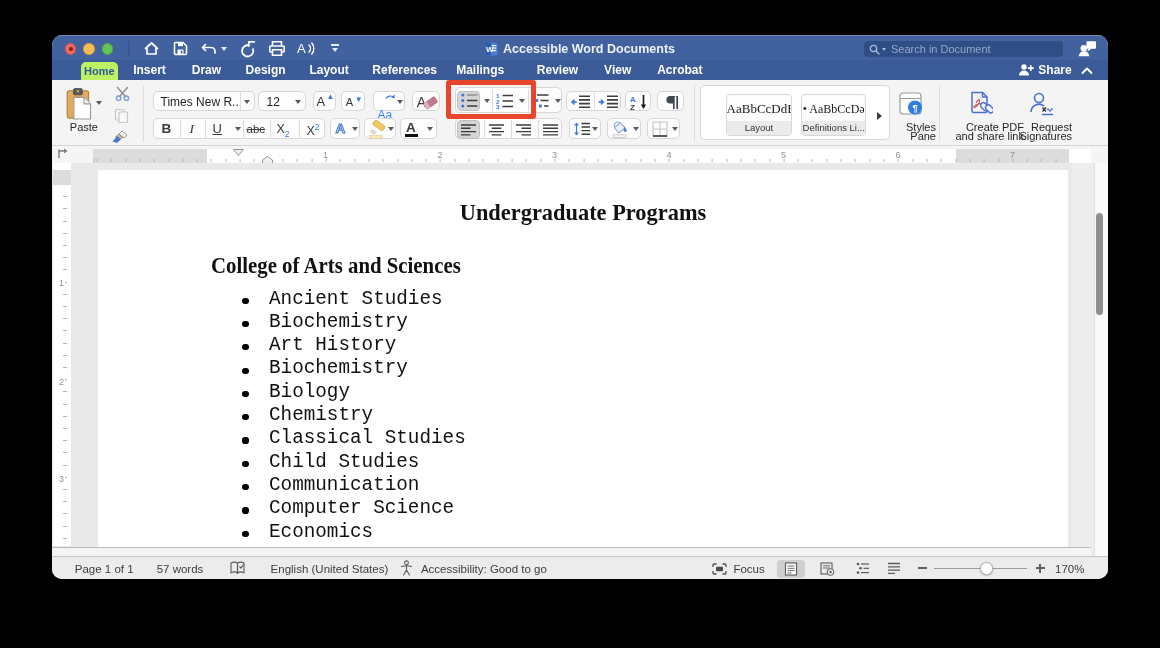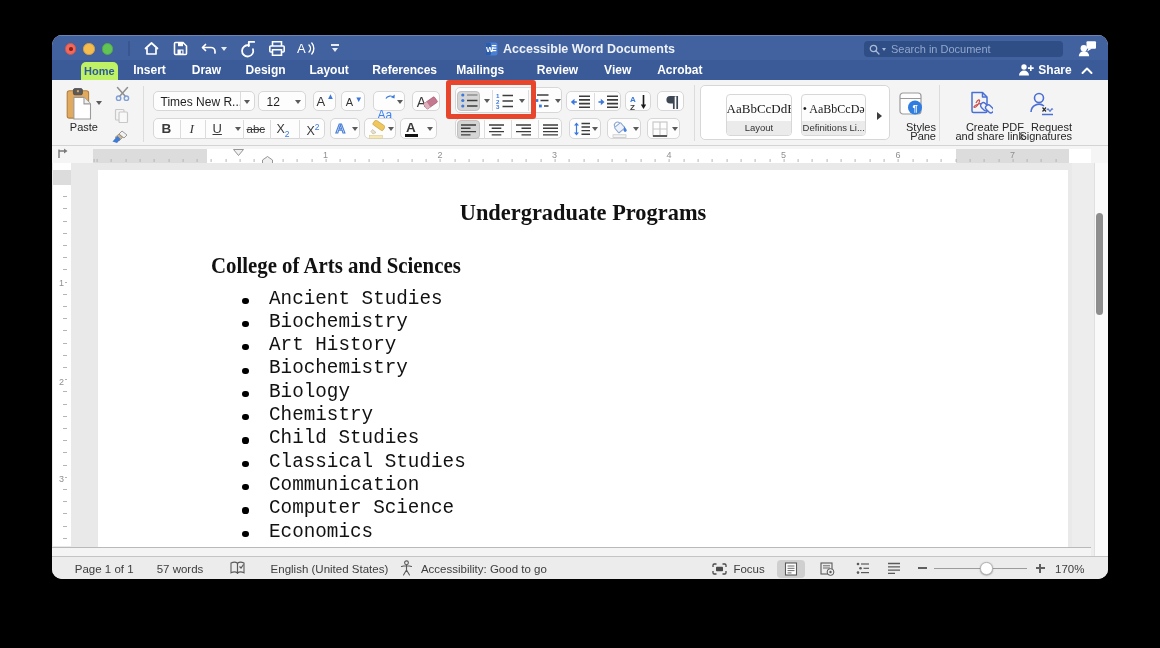--- a/index.html
+++ b/index.html
@@ -398,22 +398,22 @@
     <div id="page">
       <div id="doc-title">Undergraduate Programs</div>
       <div id="doc-h2">College of Arts and Sciences</div>
       <div id="doc-list">
         <div>Ancient Studies</div>
         <div>Biochemistry</div>
         <div>Art History</div>
         <div>Biochemistry</div>
         <div>Biology</div>
         <div>Chemistry</div>
+        <div>Classical Studies</div>
         <div>Child Studies</div>
-        <div>Classical Studies</div>
         <div>Communication</div>
         <div>Computer Science</div>
         <div>Economics</div>
       </div>
     </div>
     <div id="vscroll">
       <div style="position:absolute;left:22px;top:0;width:14px;height:100%;background:#fafafa;border-left:1px solid #e0e0e0"></div>
       <div style="position:absolute;left:23.6px;top:49.5px;width:7.8px;height:102px;border-radius:4px;background:#8e8e8e"></div>
     </div>
     <div id="vruler">

